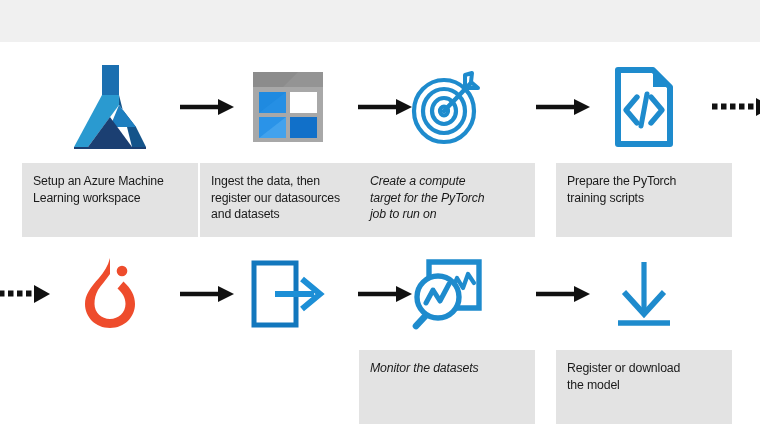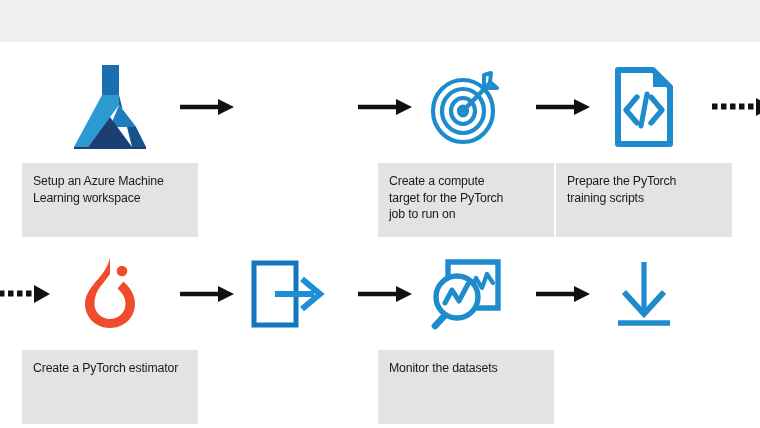--- a/index.html
+++ b/index.html
@@ -52,21 +52,21 @@
   .row-2 { top: 197px; }
 
   .cell {
     position: absolute;
     top: 0;
     width: 176px;
     height: 185px;
   }
   .cell.c0 { left: 0px; }
   .cell.c1 { left: 178px; }
-  .cell.c2 { left: 356px; }
+  .cell.c2 { left: 337px; font-style: italic; }
   .cell.c3 { left: 534px; }
 
   .icon-area {
     position: absolute;
     left: 0; top: 0;
     width: 176px;
     height: 110px;
     display: flex;
     align-items: center;
     justify-content: center;
@@ -135,20 +135,40 @@
             <path d="M14 82 L36 52 L58 82 Z" fill="#1b3f72"></path>
             <path d="M0 82 L72 82 L72 84 L0 84 Z" fill="#1b3f72"></path>
           </svg>
         </div>
         <div class="label-box">
           <span class="txt">Setup an Azure Machine
 Learning workspace</span>
         </div>
       </div>
 
+      <div class="cell c1">
+        <div class="icon-area">
+          <svg width="70" height="70" viewBox="0 0 70 70" aria-hidden="true">
+            <rect x="0" y="0" width="70" height="70" fill="#a8a8a8"></rect>
+            <rect x="0" y="0" width="70" height="15" fill="#8c8c8c"></rect>
+            <rect x="6" y="20" width="27" height="21" fill="#1f8ae0"></rect>
+            <rect x="37" y="20" width="27" height="21" fill="#ffffff"></rect>
+            <rect x="6" y="45" width="27" height="21" fill="#2a93e8"></rect>
+            <rect x="37" y="45" width="27" height="21" fill="#1170c9"></rect>
+            <path d="M6 41 L33 20 L33 41 Z" fill="#2a93e8" opacity="0.55"></path>
+            <path d="M6 66 L33 45 L33 66 Z" fill="#55aef0" opacity="0.55"></path>
+            <path d="M45 0 L70 0 L70 15 L30 15 Z" fill="#9a9a9a" opacity="0.6"></path>
+          </svg>
+        </div>
+        <div class="label-box">
+          <span class="txt">Ingest the data, then
+register our datasources
+and datasets</span>
+        </div>
+      </div>
 
       <div class="cell c2">
         <div class="icon-area">
           <svg width="76" height="76" viewBox="0 0 76 76" aria-hidden="true">
             <g fill="none" stroke="#1e8bcd" stroke-width="4.2">
               <ellipse cx="35" cy="42" rx="30" ry="31"></ellipse>
               <ellipse cx="35" cy="42" rx="21" ry="22"></ellipse>
               <ellipse cx="35" cy="42" rx="12" ry="13"></ellipse>
               <ellipse cx="35" cy="42" rx="4" ry="4.5"></ellipse>
             </g>
@@ -225,23 +245,20 @@
                      C16.5 40.5 15.5 45 15.5 50
                      C15.5 58.5 22.5 65 31 65
                      C39.5 65 46.5 58.5 46.5 50
                      C46.5 43.5 43.5 39 38.5 34.5
                      L44.5 27.5
                      C52 34.5 56 41.5 56 50
                      C56 63 45.5 74 31 74 Z" fill="#ee4c2c"></path>
             <circle cx="43" cy="17" r="5.3" fill="#ee4c2c"></circle>
           </svg>
         </div>
-        <div class="label-box">
-          <span class="txt">Create a PyTorch estimator</span>
-        </div>
       </div>
 
       <div class="cell c1">
         <div class="icon-area">
           <svg width="76" height="70" viewBox="0 0 76 70" aria-hidden="true">
             <rect x="4" y="4" width="42" height="62" fill="none" stroke="#1277bd" stroke-width="5"></rect>
             <path d="M25 35 L64 35" stroke="#1d8fd6" stroke-width="6" stroke-linecap="butt"></path>
             <path d="M52 20 L70 35 L52 50" fill="none" stroke="#1d8fd6" stroke-width="6" stroke-linejoin="miter" stroke-linecap="butt"></path>
           </svg>
         </div>
@@ -266,20 +283,24 @@
         </div>
       </div>
 
       <div class="cell c3">
         <div class="icon-area">
           <svg width="72" height="72" viewBox="0 0 72 72" aria-hidden="true">
             <path d="M36 4 L36 52" stroke="#1e8bcd" stroke-width="5.2" stroke-linecap="butt"></path>
             <path d="M16 34 L36 56 L56 34" fill="none" stroke="#1e8bcd" stroke-width="5.6" stroke-linejoin="miter" stroke-linecap="butt"></path>
             <path d="M10 65 L62 65" stroke="#1e8bcd" stroke-width="5.4" stroke-linecap="butt"></path>
           </svg>
+        </div>
+        <div class="label-box">
+          <span class="txt">Register or download
+the model</span>
         </div>
       </div>
 
       <div class="arrow tail-left">
         <svg width="60" height="22" viewBox="0 0 60 22">
           <g fill="#111111">
             <rect x="0" y="7.5" width="5.5" height="6"></rect>
             <rect x="9" y="7.5" width="5.5" height="6"></rect>
             <rect x="18" y="7.5" width="5.5" height="6"></rect>
             <rect x="27" y="7.5" width="5.5" height="6"></rect>

